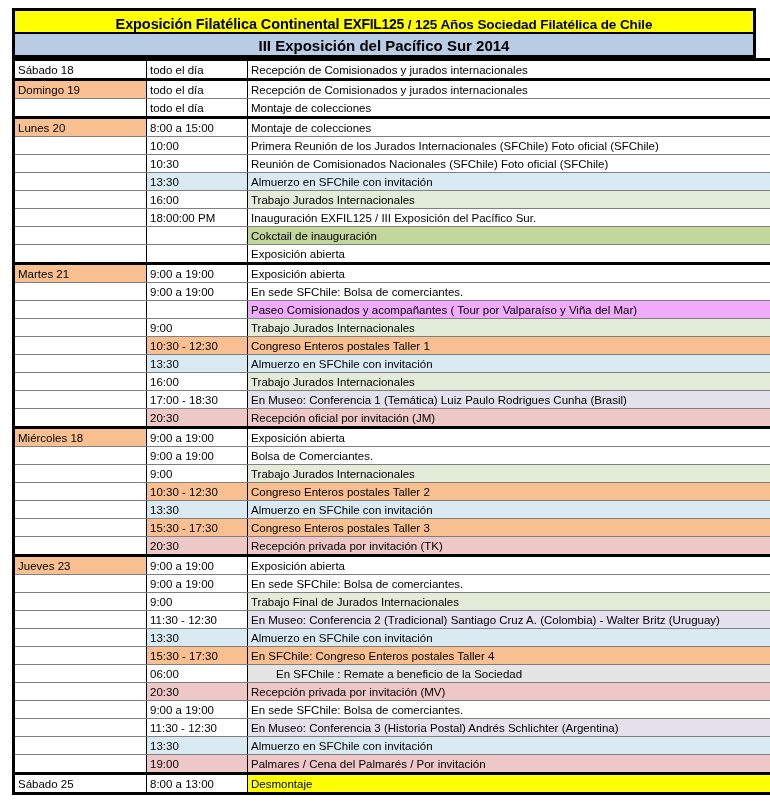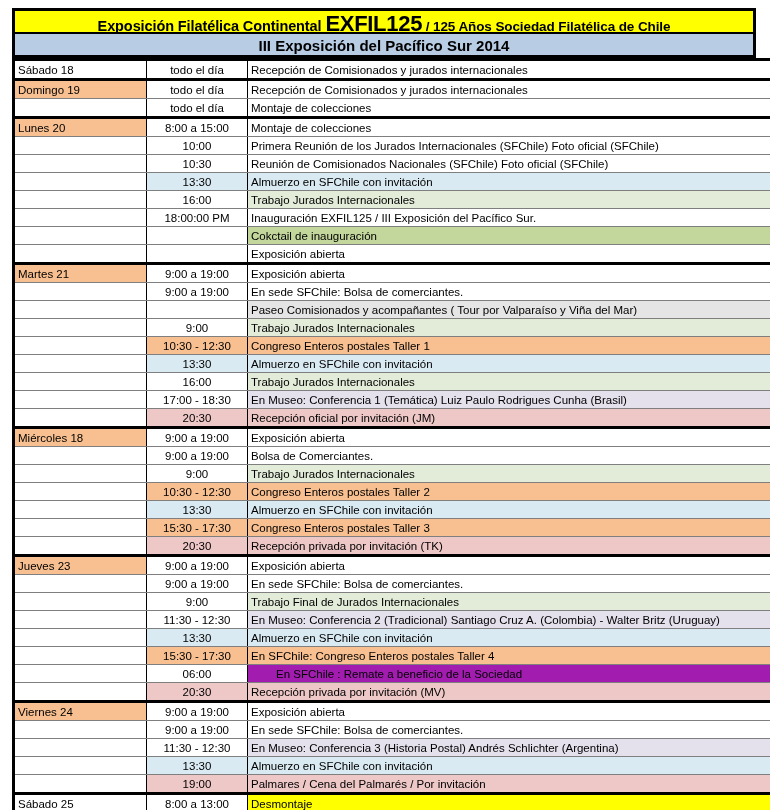--- a/index.html
+++ b/index.html
@@ -34,21 +34,21 @@
   .banner-title {
     background: #ffff00;
     border-top: 3px solid #000;
     border-bottom: 2px solid #000;
     height: 26px;
     line-height: 26px;
     font-size: 14.5px;
     letter-spacing: -0.1px;
   }
   .banner-title .big {
-    font-size: 22px;
+    font-size: 14px;
     letter-spacing: -0.3px;
   }
   .banner-title .small {
     font-size: 13.5px;
   }
   .banner-sub {
     background: #b8cce4;
     border-bottom: 3px solid #000;
     height: 24px;
     line-height: 24px;
@@ -75,21 +75,21 @@
     white-space: nowrap;
     background: #ffffff;
   }
   td.c-day {
     width: 125px;
     text-align: left;
     font-weight: normal;
   }
   td.c-time {
     width: 94px;
-    text-align: center;
+    text-align: left;
     margin-top: 28px;
   }
   td.c-desc {
     width: 516px;
     text-align: left;
     border-right: none;
   }
   tr.group-start > td {
     border-top: 3px solid #000;
   }
@@ -176,21 +176,21 @@
           <td class="c-desc" style="background: rgb(255, 255, 255);">Exposición abierta</td>
         </tr>
         <tr>
           <td class="c-day" style="background: rgb(255, 255, 255);"></td>
           <td class="c-time" style="background: rgb(255, 255, 255);">9:00 a 19:00</td>
           <td class="c-desc" style="background: rgb(255, 255, 255);">En sede SFChile: Bolsa de comerciantes.</td>
         </tr>
         <tr>
           <td class="c-day" style="background: rgb(255, 255, 255);"></td>
           <td class="c-time" style="background: rgb(255, 255, 255);"></td>
-          <td class="c-desc" style="background: #e5e5e5;">Paseo Comisionados y acompañantes ( Tour por Valparaíso y Viña del Mar)</td>
+          <td class="c-desc" style="background: #f0abfc;">Paseo Comisionados y acompañantes ( Tour por Valparaíso y Viña del Mar)</td>
         </tr>
         <tr>
           <td class="c-day" style="background: rgb(255, 255, 255);"></td>
           <td class="c-time" style="background: rgb(255, 255, 255);">9:00</td>
           <td class="c-desc" style="background: rgb(226, 236, 217);">Trabajo Jurados Internacionales</td>
         </tr>
         <tr>
           <td class="c-day" style="background: rgb(255, 255, 255);"></td>
           <td class="c-time" style="background: rgb(248, 192, 144);">10:30 - 12:30</td>
           <td class="c-desc" style="background: rgb(248, 192, 144);">Congreso Enteros postales Taller 1</td>
@@ -276,31 +276,26 @@
           <td class="c-desc" style="background: rgb(218, 234, 242);">Almuerzo en SFChile con invitación</td>
         </tr>
         <tr>
           <td class="c-day" style="background: rgb(255, 255, 255);"></td>
           <td class="c-time" style="background: rgb(248, 192, 144);">15:30 - 17:30</td>
           <td class="c-desc" style="background: rgb(248, 192, 144);">En SFChile: Congreso Enteros postales Taller 4</td>
         </tr>
         <tr>
           <td class="c-day" style="background: rgb(255, 255, 255);"></td>
           <td class="c-time" style="background: rgb(255, 255, 255);">06:00</td>
-          <td class="c-desc" style="background: #a21caf; padding-left: 28px;">En SFChile : Remate a beneficio de la Sociedad</td>
+          <td class="c-desc" style="background: #e5e5e5; padding-left: 28px;">En SFChile : Remate a beneficio de la Sociedad</td>
         </tr>
         <tr>
           <td class="c-day" style="background: rgb(255, 255, 255);"></td>
           <td class="c-time" style="background: rgb(238, 199, 199);">20:30</td>
           <td class="c-desc" style="background: rgb(238, 199, 199);">Recepción privada  por invitación (MV)</td>
-        </tr>
-        <tr class="group-start">
-          <td class="c-day" style="background: rgb(248, 192, 144);">Viernes 24</td>
-          <td class="c-time" style="background: rgb(255, 255, 255);">9:00 a 19:00</td>
-          <td class="c-desc" style="background: rgb(255, 255, 255);">Exposición abierta</td>
         </tr>
         <tr>
           <td class="c-day" style="background: rgb(255, 255, 255);"></td>
           <td class="c-time" style="background: rgb(255, 255, 255);">9:00 a 19:00</td>
           <td class="c-desc" style="background: rgb(255, 255, 255);">En sede SFChile: Bolsa de comerciantes.</td>
         </tr>
         <tr>
           <td class="c-day" style="background: rgb(255, 255, 255);"></td>
           <td class="c-time" style="background: rgb(255, 255, 255);">11:30 - 12:30</td>
           <td class="c-desc" style="background: rgb(228, 224, 236);">En Museo: Conferencia 3 (Historia Postal) Andrés Schlichter (Argentina)</td>

